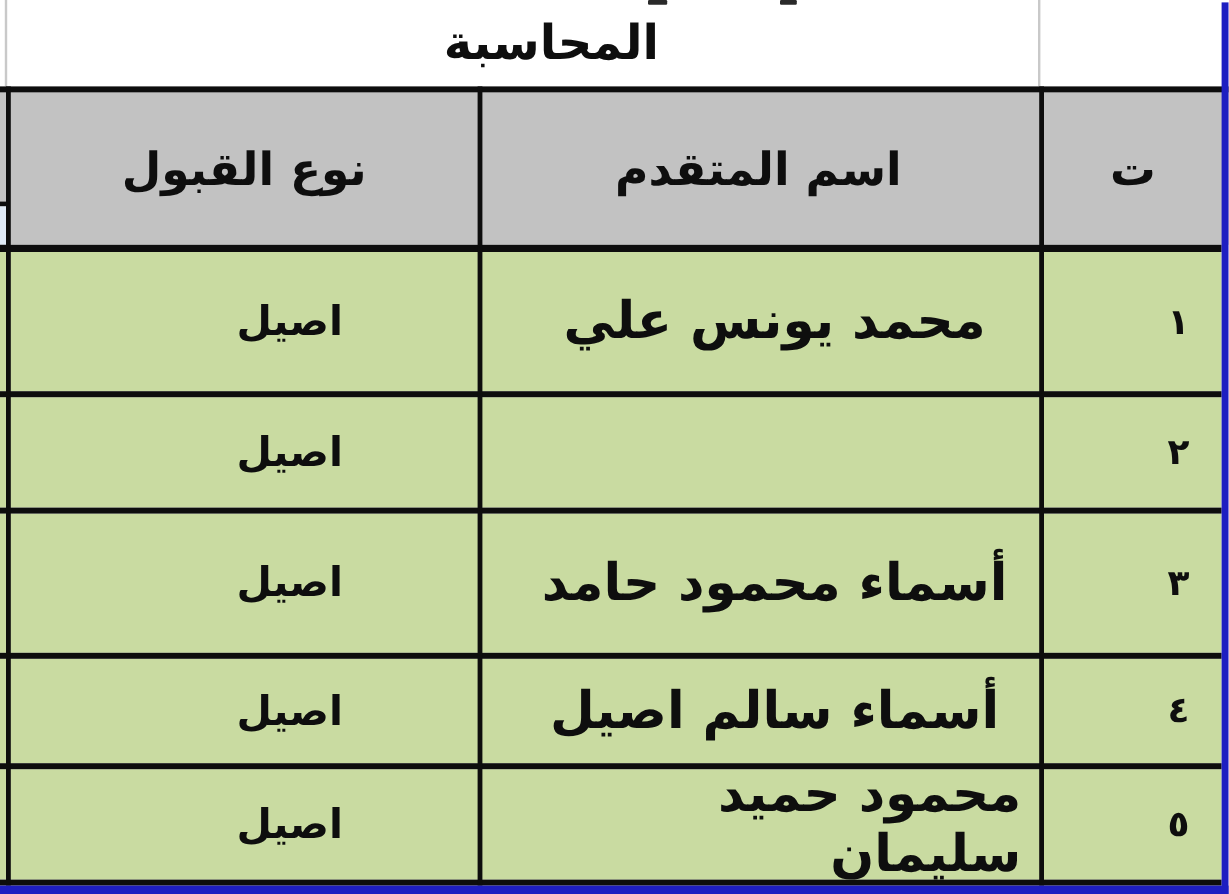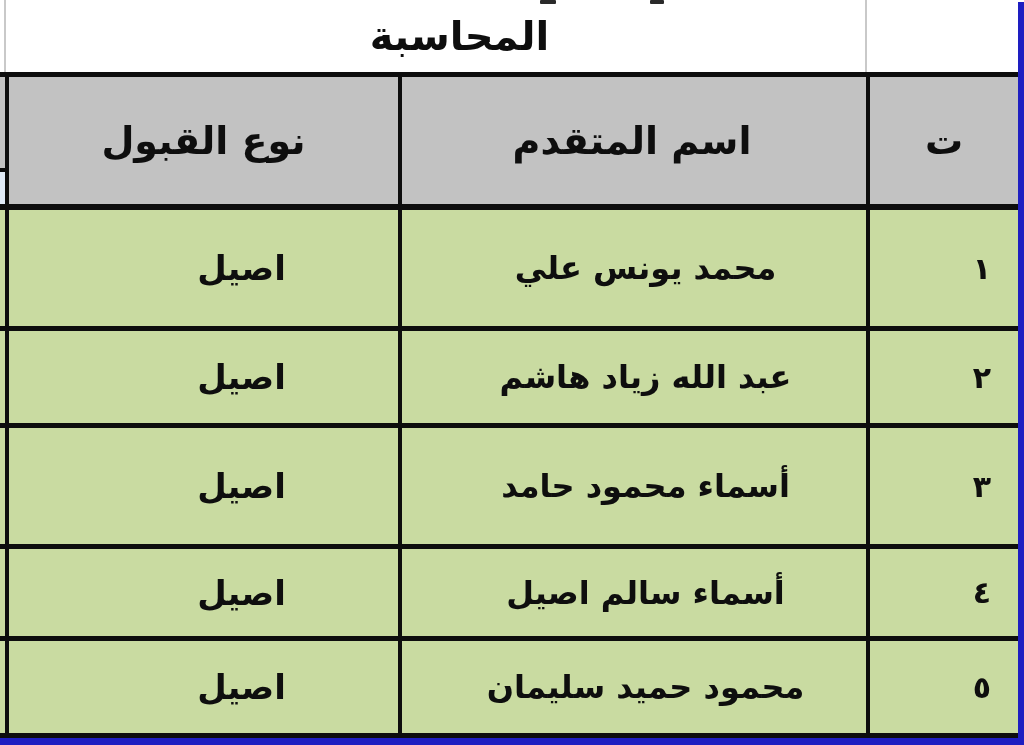--- a/index.html
+++ b/index.html
@@ -47,21 +47,21 @@
   .r3{top:428px;height:116px;}
   .r4{top:549px;height:87px;}
   .r5{top:641px;height:92px;}
   .cell{
     position:absolute;top:0;height:100%;
     display:flex;align-items:center;justify-content:center;
     font-weight:bold;
     margin-left:38px;
   }
   .c-type{left:9px;width:389px;font-size:34px;}
-  .c-name{left:402px;width:411px;font-size:32px;}
+  .c-name{left:402px;width:411px;font-size:43px;}
   .c-no{left:870px;width:148px;font-size:30px;}
   .hc-type{left:9px;width:389px;}
   .hc-name{left:400px;width:464px;}
   .hc-no{left:870px;width:148px;}
   
   .vb{position:absolute;top:72px;height:666px;width:4px;background:#0d0d0d;}
   .vb-left{left:5px;}
   .vb-mid1{left:398px;}
   .vb-mid2{left:866px;}
   
@@ -93,21 +93,20 @@
   <div class="sliver-border"></div>
   <div class="sliver-blue"></div>
 
   <div class="row r1">
     <div class="cell c-type">اصيل</div>
     <div class="cell c-name">محمد يونس علي</div>
     <div class="cell c-no">١</div>
   </div>
   <div class="row r2">
     <div class="cell c-type">اصيل</div>
-    <div class="cell c-name">عبد الله زياد هاشم</div>
     <div class="cell c-no">٢</div>
   </div>
   <div class="row r3">
     <div class="cell c-type">اصيل</div>
     <div class="cell c-name">أسماء محمود حامد</div>
     <div class="cell c-no">٣</div>
   </div>
   <div class="row r4">
     <div class="cell c-type">اصيل</div>
     <div class="cell c-name">أسماء سالم اصيل</div>

